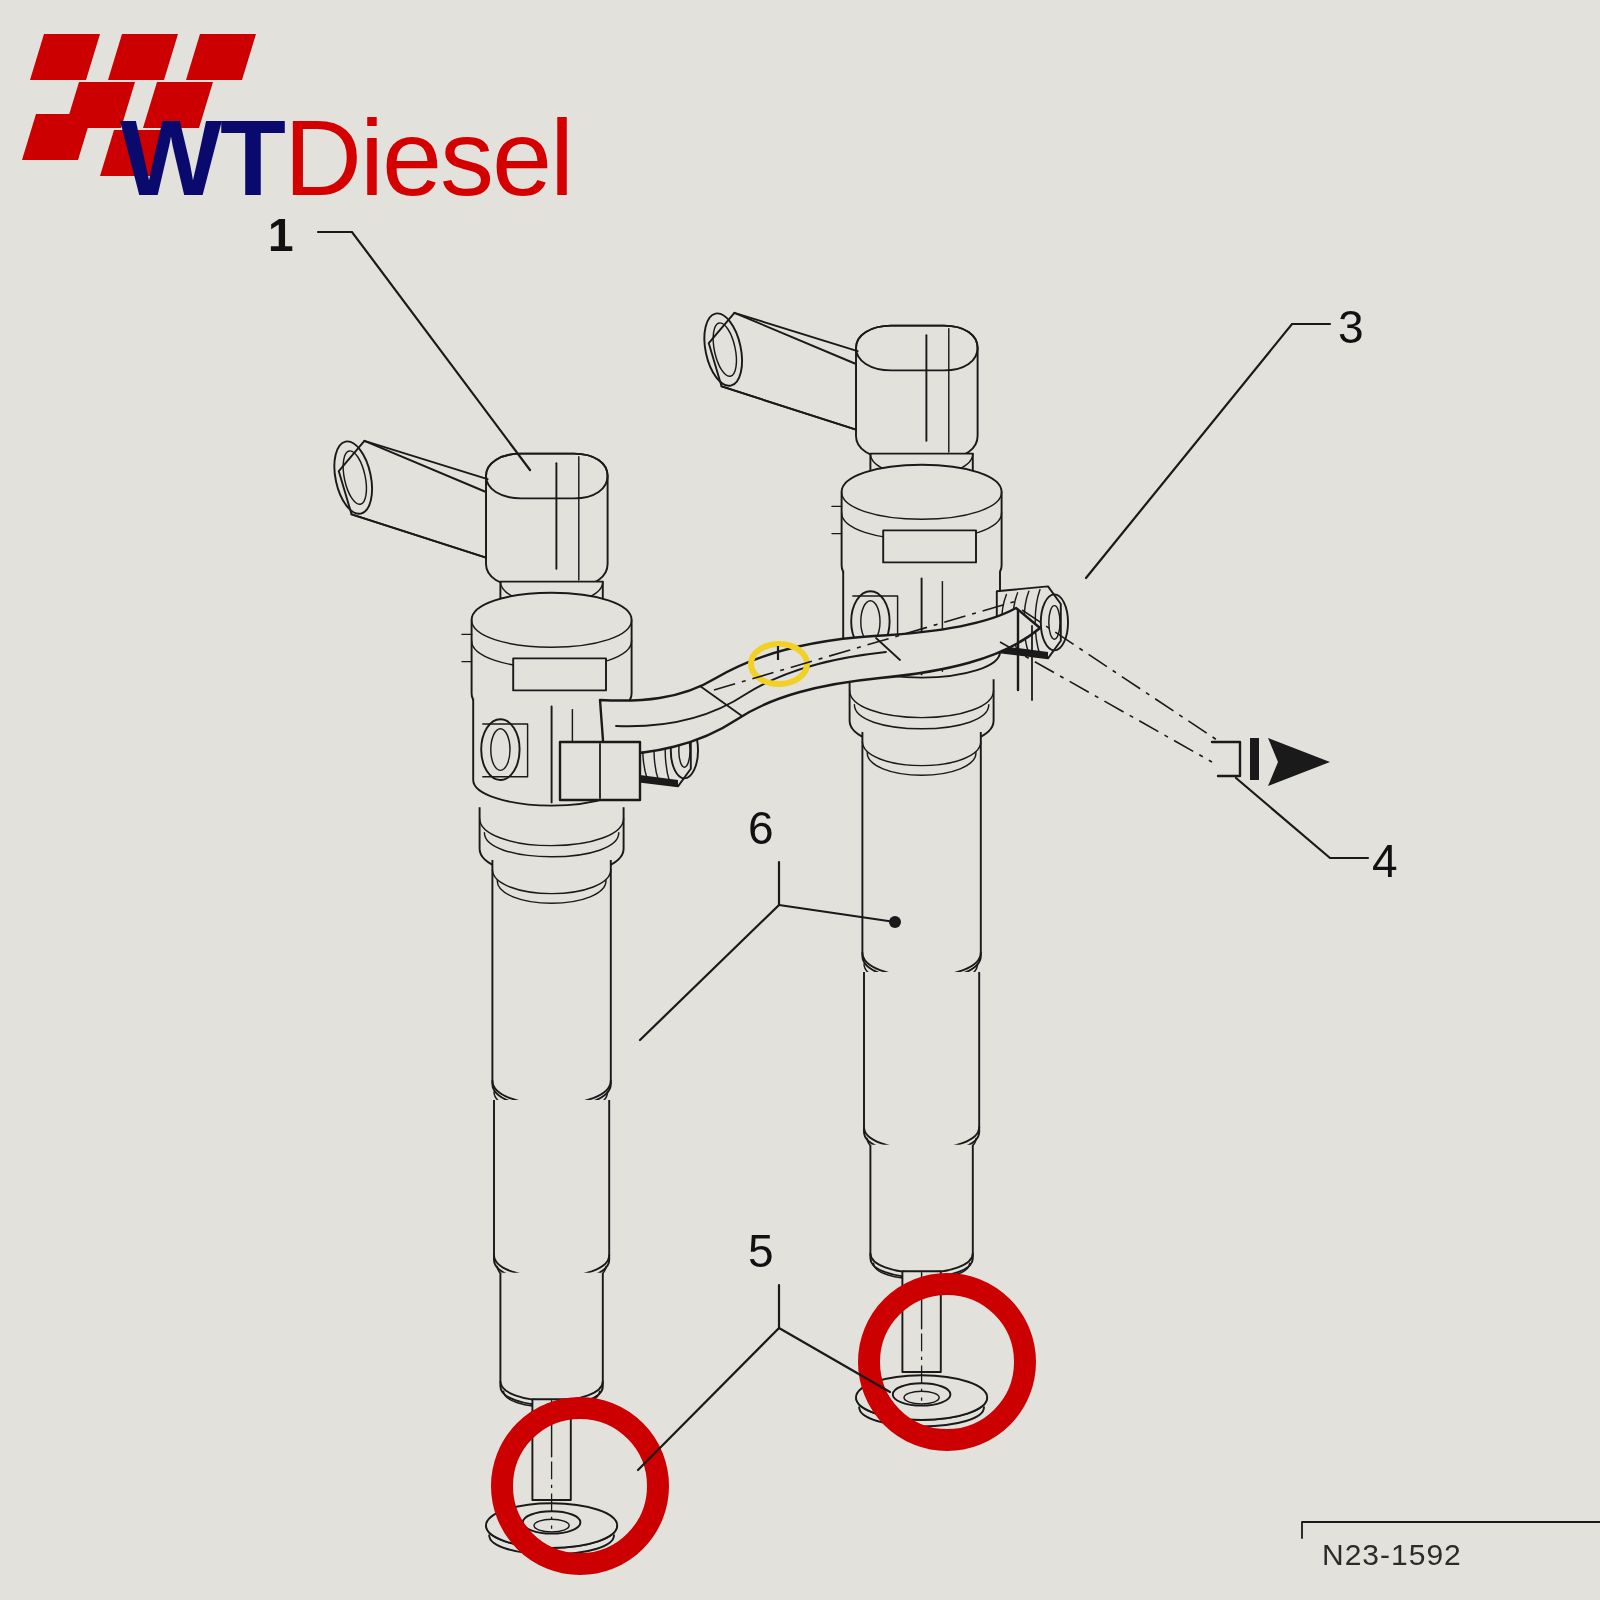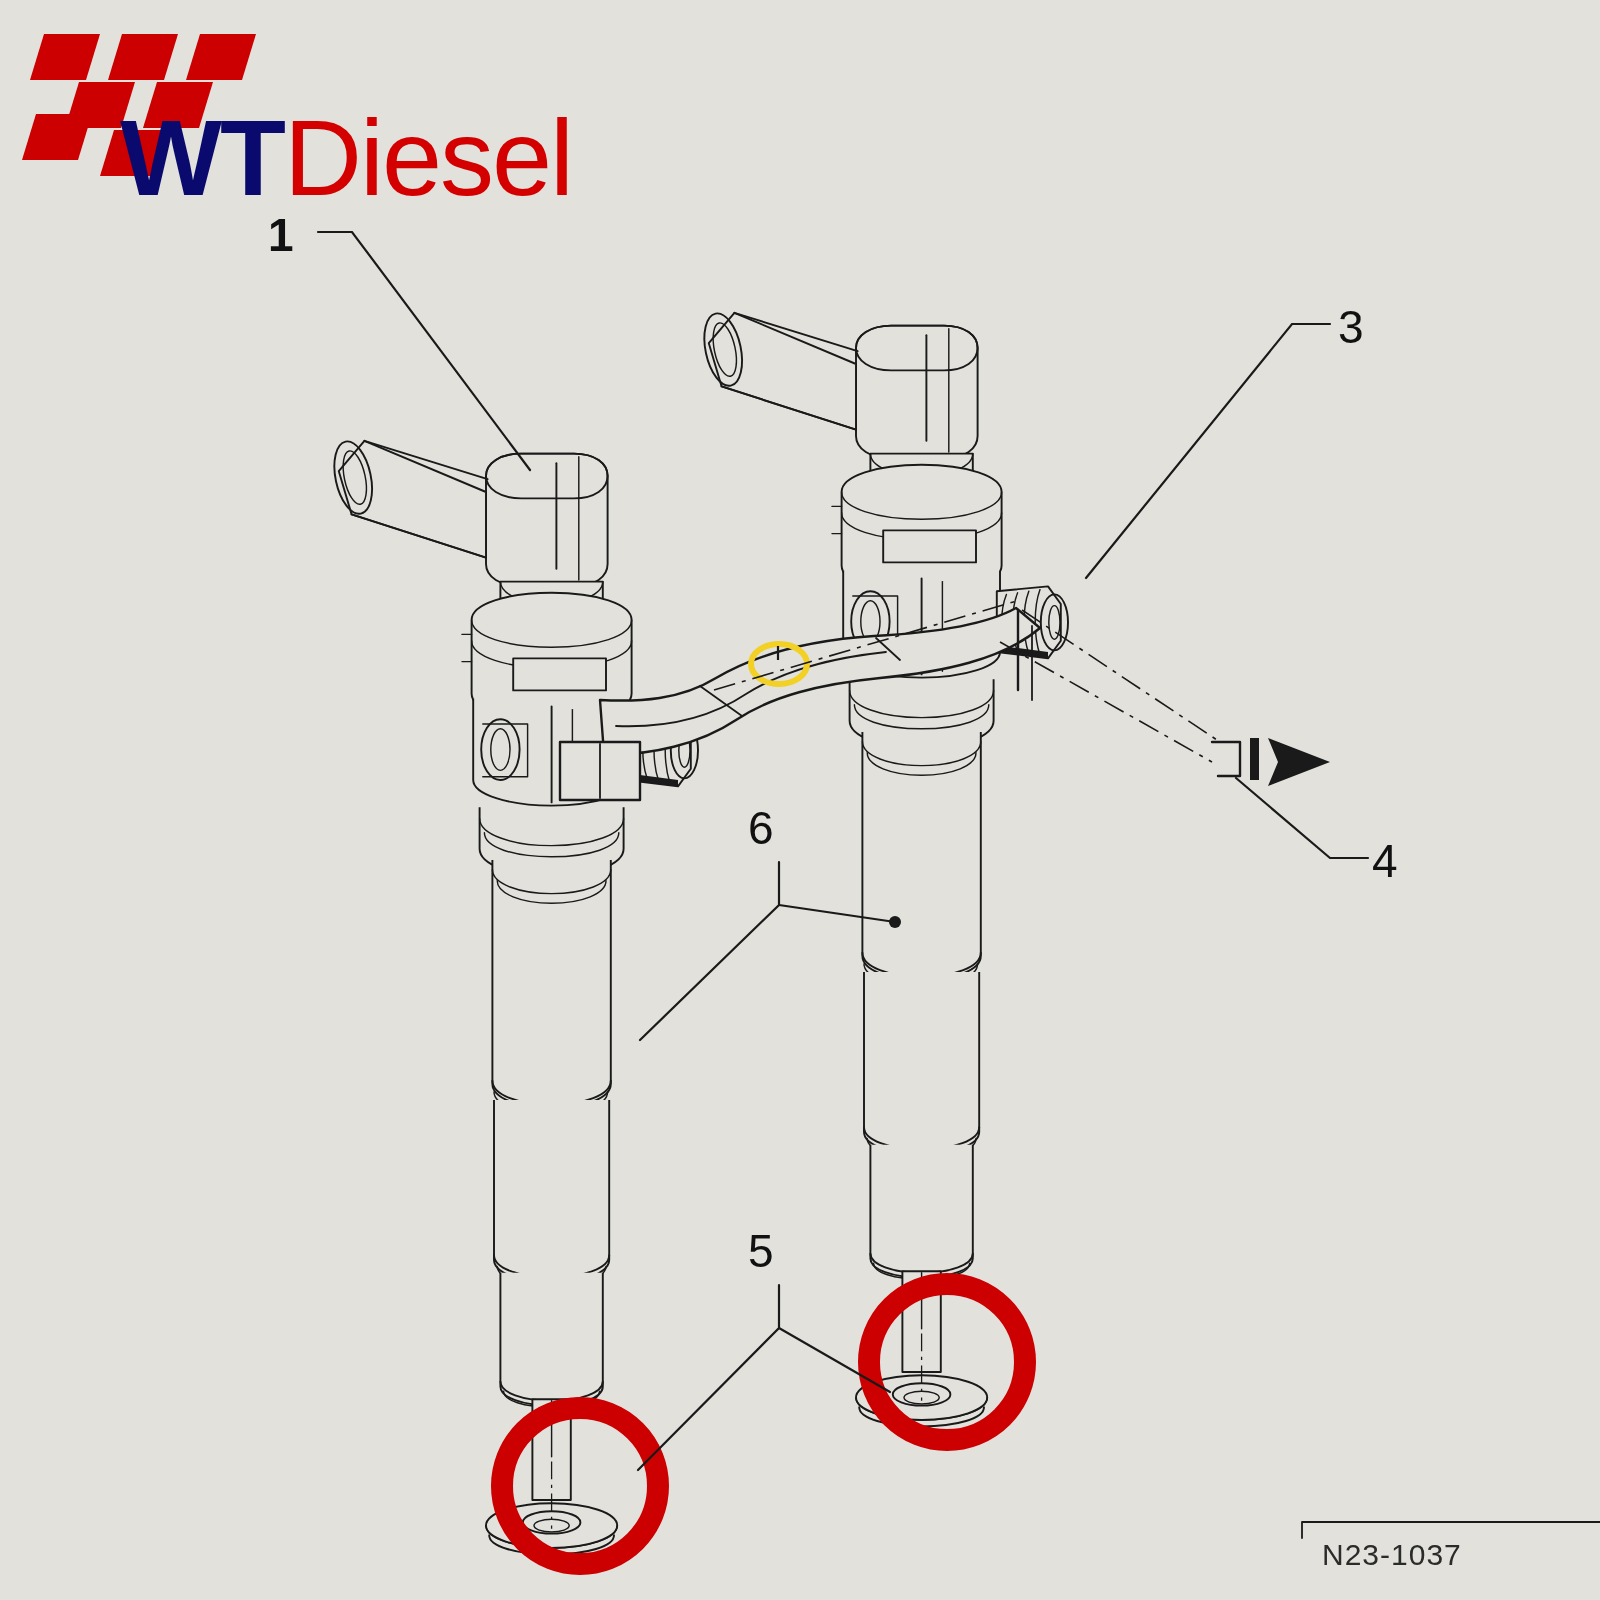--- a/index.html
+++ b/index.html
@@ -272,16 +272,16 @@
     </g>
   </svg>
 
   <div class="callout" id="callout-1">1</div>
   <div class="callout" id="callout-3">3</div>
   <div class="callout" id="callout-4">4</div>
   <div class="callout" id="callout-5">5</div>
   <div class="callout" id="callout-6">6</div>
 
   <div id="partnum">
-    <div id="partnum-text">N23-1037</div>
+    <div id="partnum-text">N23-1592</div>
   </div>
 
 </div>
 
 </body></html>

